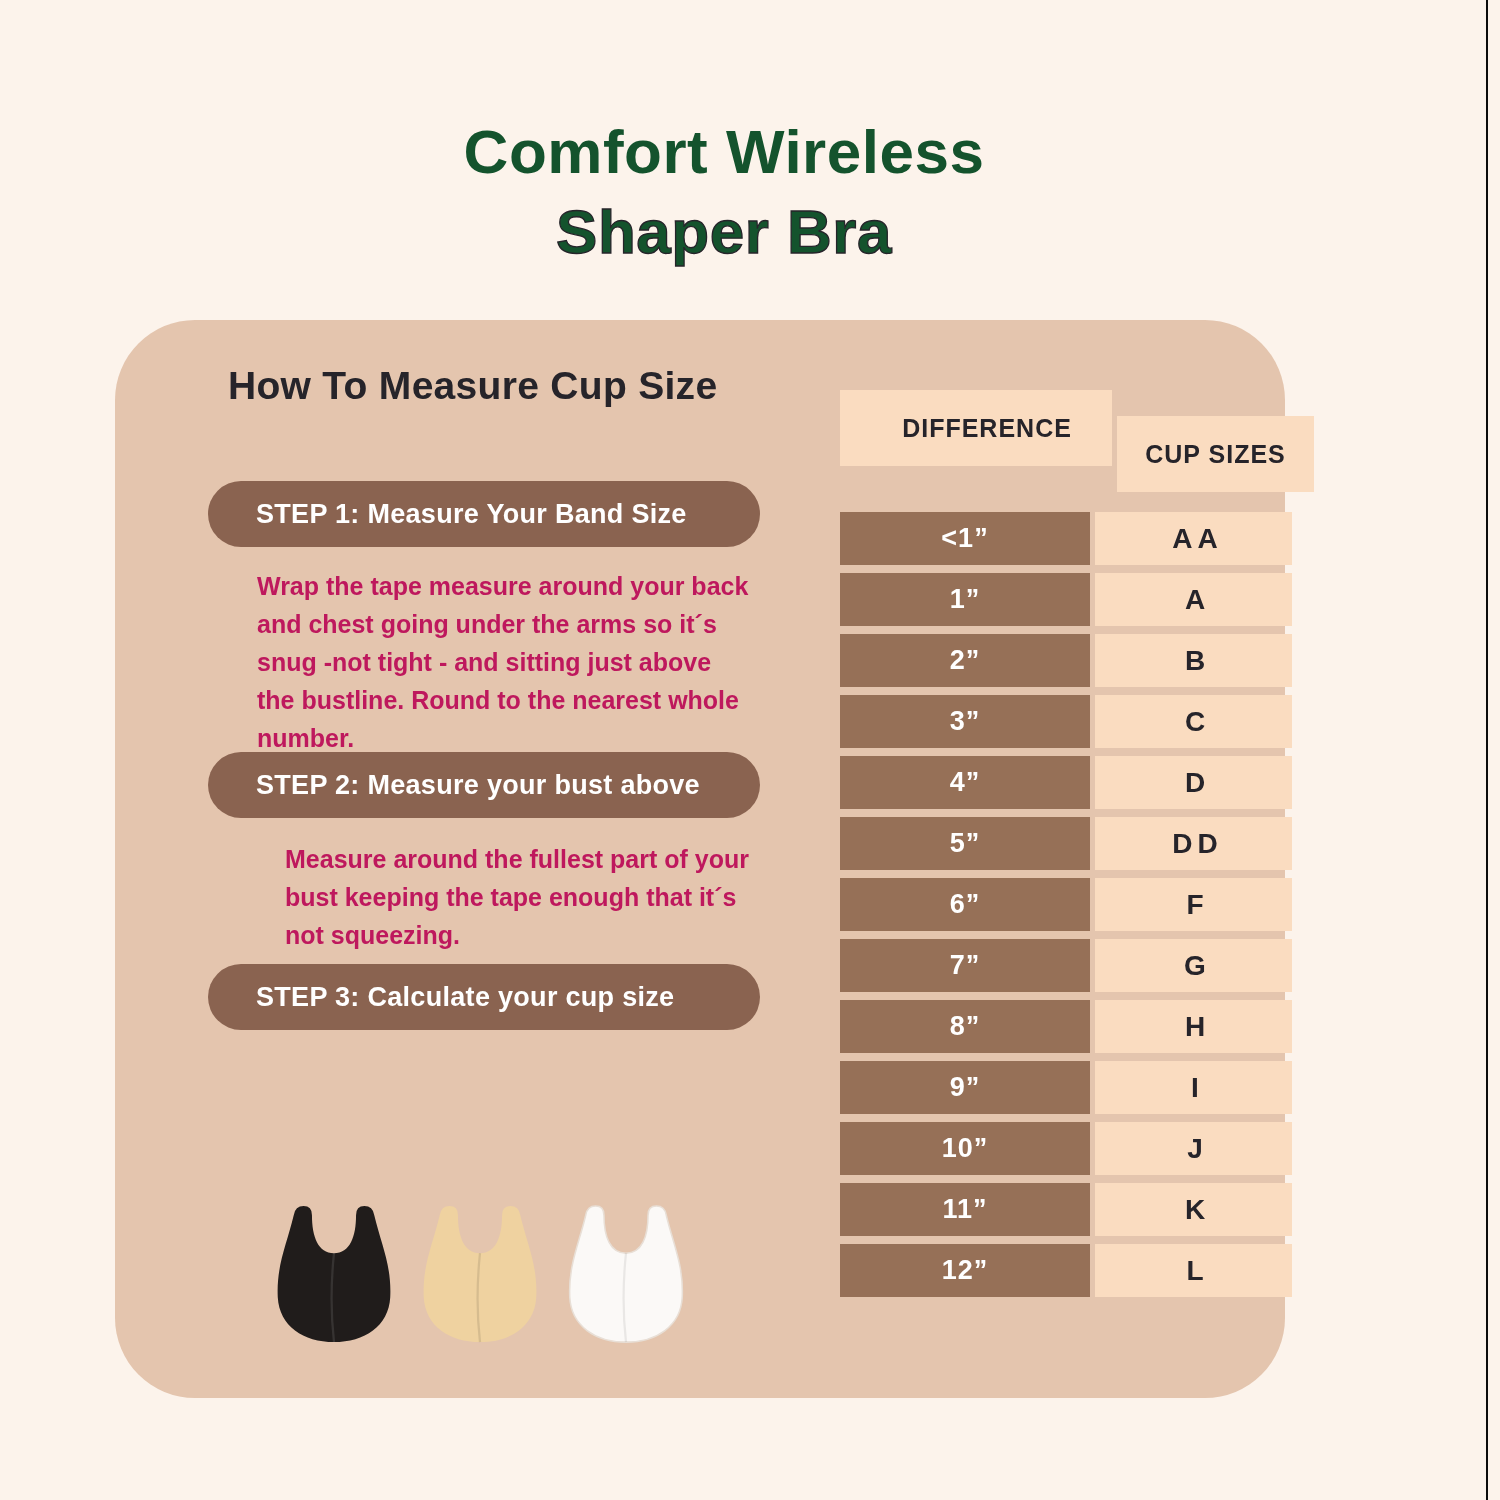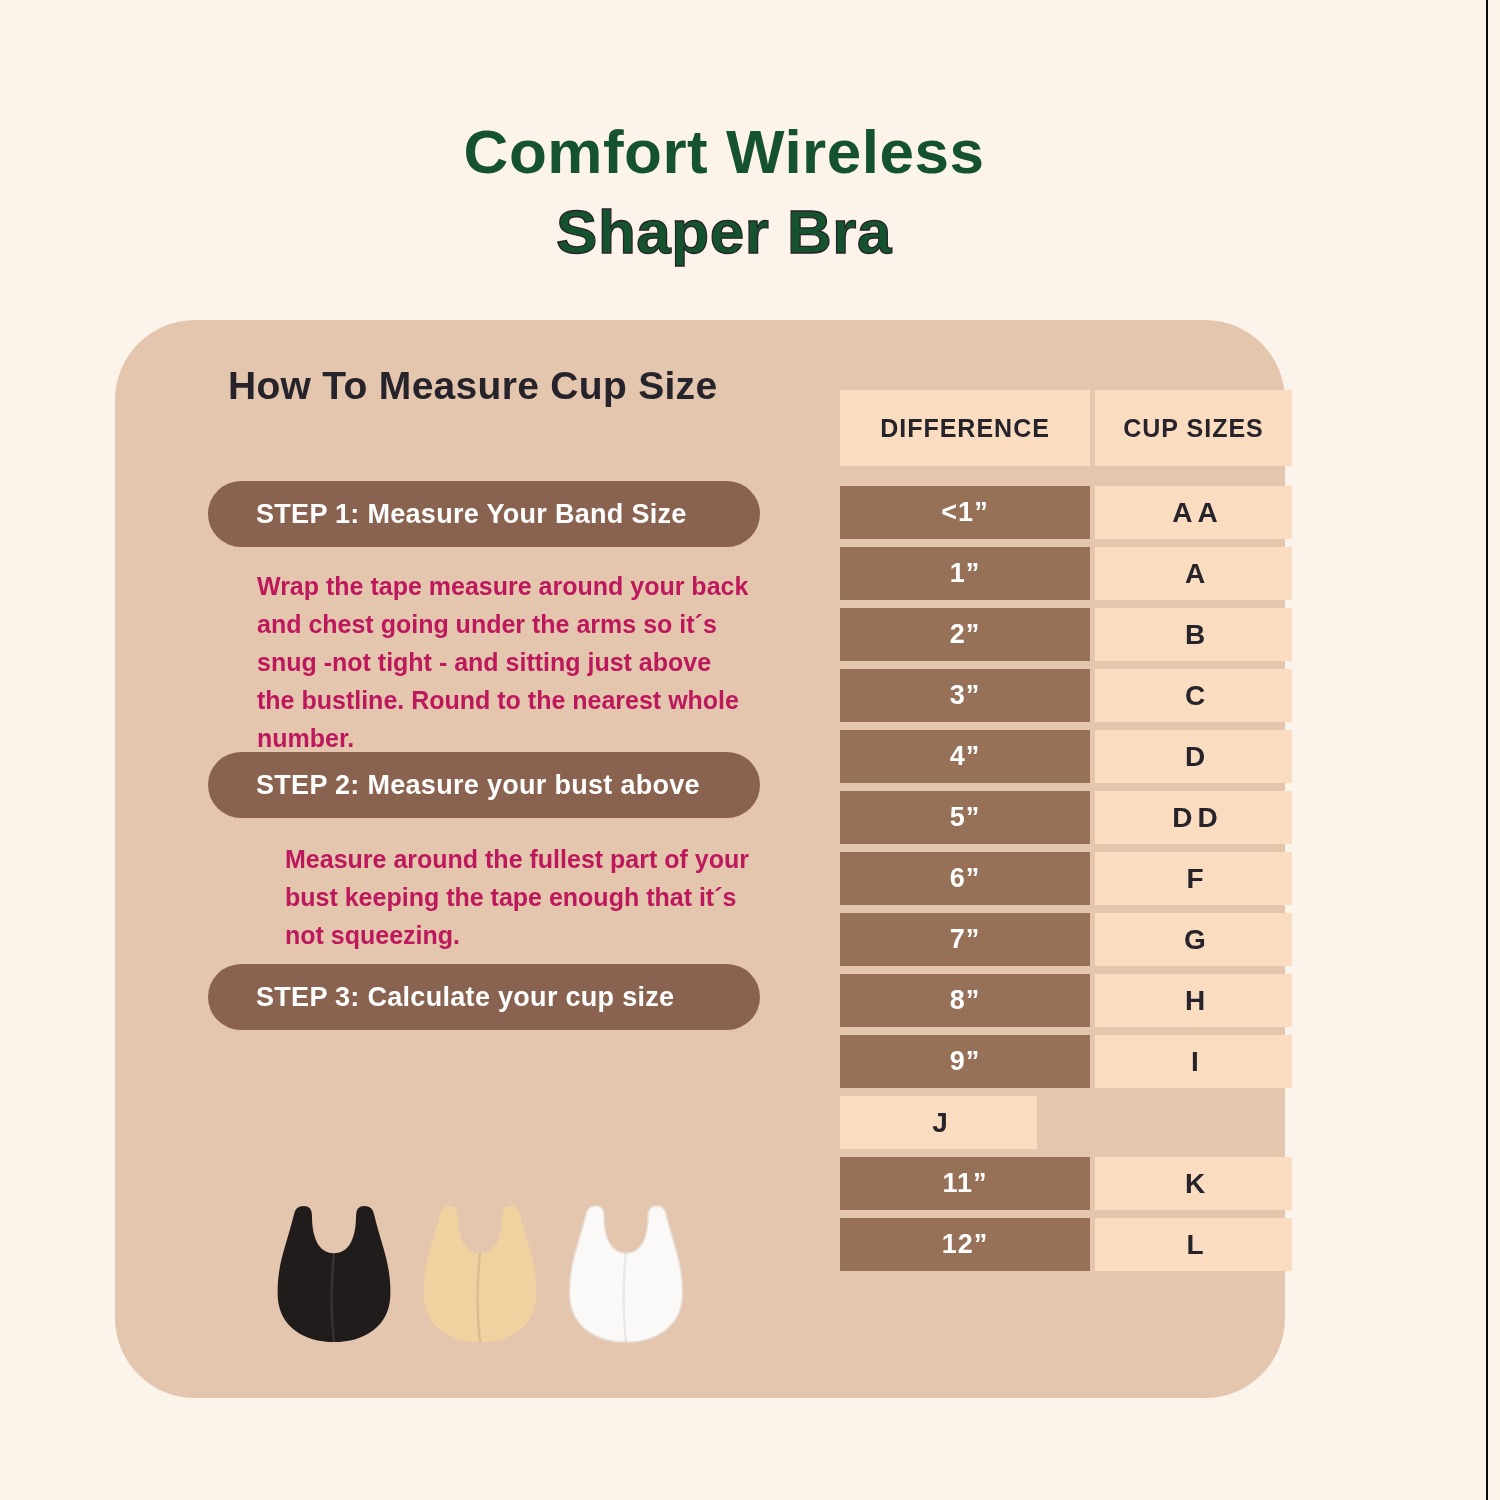--- a/index.html
+++ b/index.html
@@ -43,22 +43,22 @@
   .desc-3 { top:770px; }
 
   
   .size-table { position:absolute; left:725px; top:70px; }
   .header-row { display:flex; gap:5px; margin-bottom:20px; }
   .h-cell {
     background:#FADCC0; color:#26242A; height:76px;
     font-size:25px; font-weight:bold; letter-spacing:1px;
     display:flex; align-items:center; justify-content:center;
   }
-  .h-cell.diff { width:250px; }
-  .h-cell.cup  { width:197px; }
+  .h-cell.diff { width:250px;padding-left:22px; }
+  .h-cell.cup  { width:197px;margin-top:26px; }
   .t-row { display:flex; gap:5px; margin-bottom:8px; }
   .t-cell { height:53px; display:flex; align-items:center; justify-content:center; font-weight:bold; }
   .t-cell.diff {
     width:250px; background:#967057; color:#FFFFFF;
     font-size:27px; letter-spacing:1px;
   }
   .t-cell.cup {
     width:197px; background:#FADCC0; color:#26242A;
     font-size:28px; letter-spacing:5px; padding-left:8px; box-sizing:border-box;
   }
@@ -138,20 +138,21 @@
       </div>
       <div class="t-row">
         <div class="t-cell diff">8”</div>
         <div class="t-cell cup">H</div>
       </div>
       <div class="t-row">
         <div class="t-cell diff">9”</div>
         <div class="t-cell cup">I</div>
       </div>
       <div class="t-row">
+        <div class="t-cell diff">10”</div>
         <div class="t-cell cup">J</div>
       </div>
       <div class="t-row">
         <div class="t-cell diff">11”</div>
         <div class="t-cell cup">K</div>
       </div>
       <div class="t-row">
         <div class="t-cell diff">12”</div>
         <div class="t-cell cup">L</div>
       </div>

